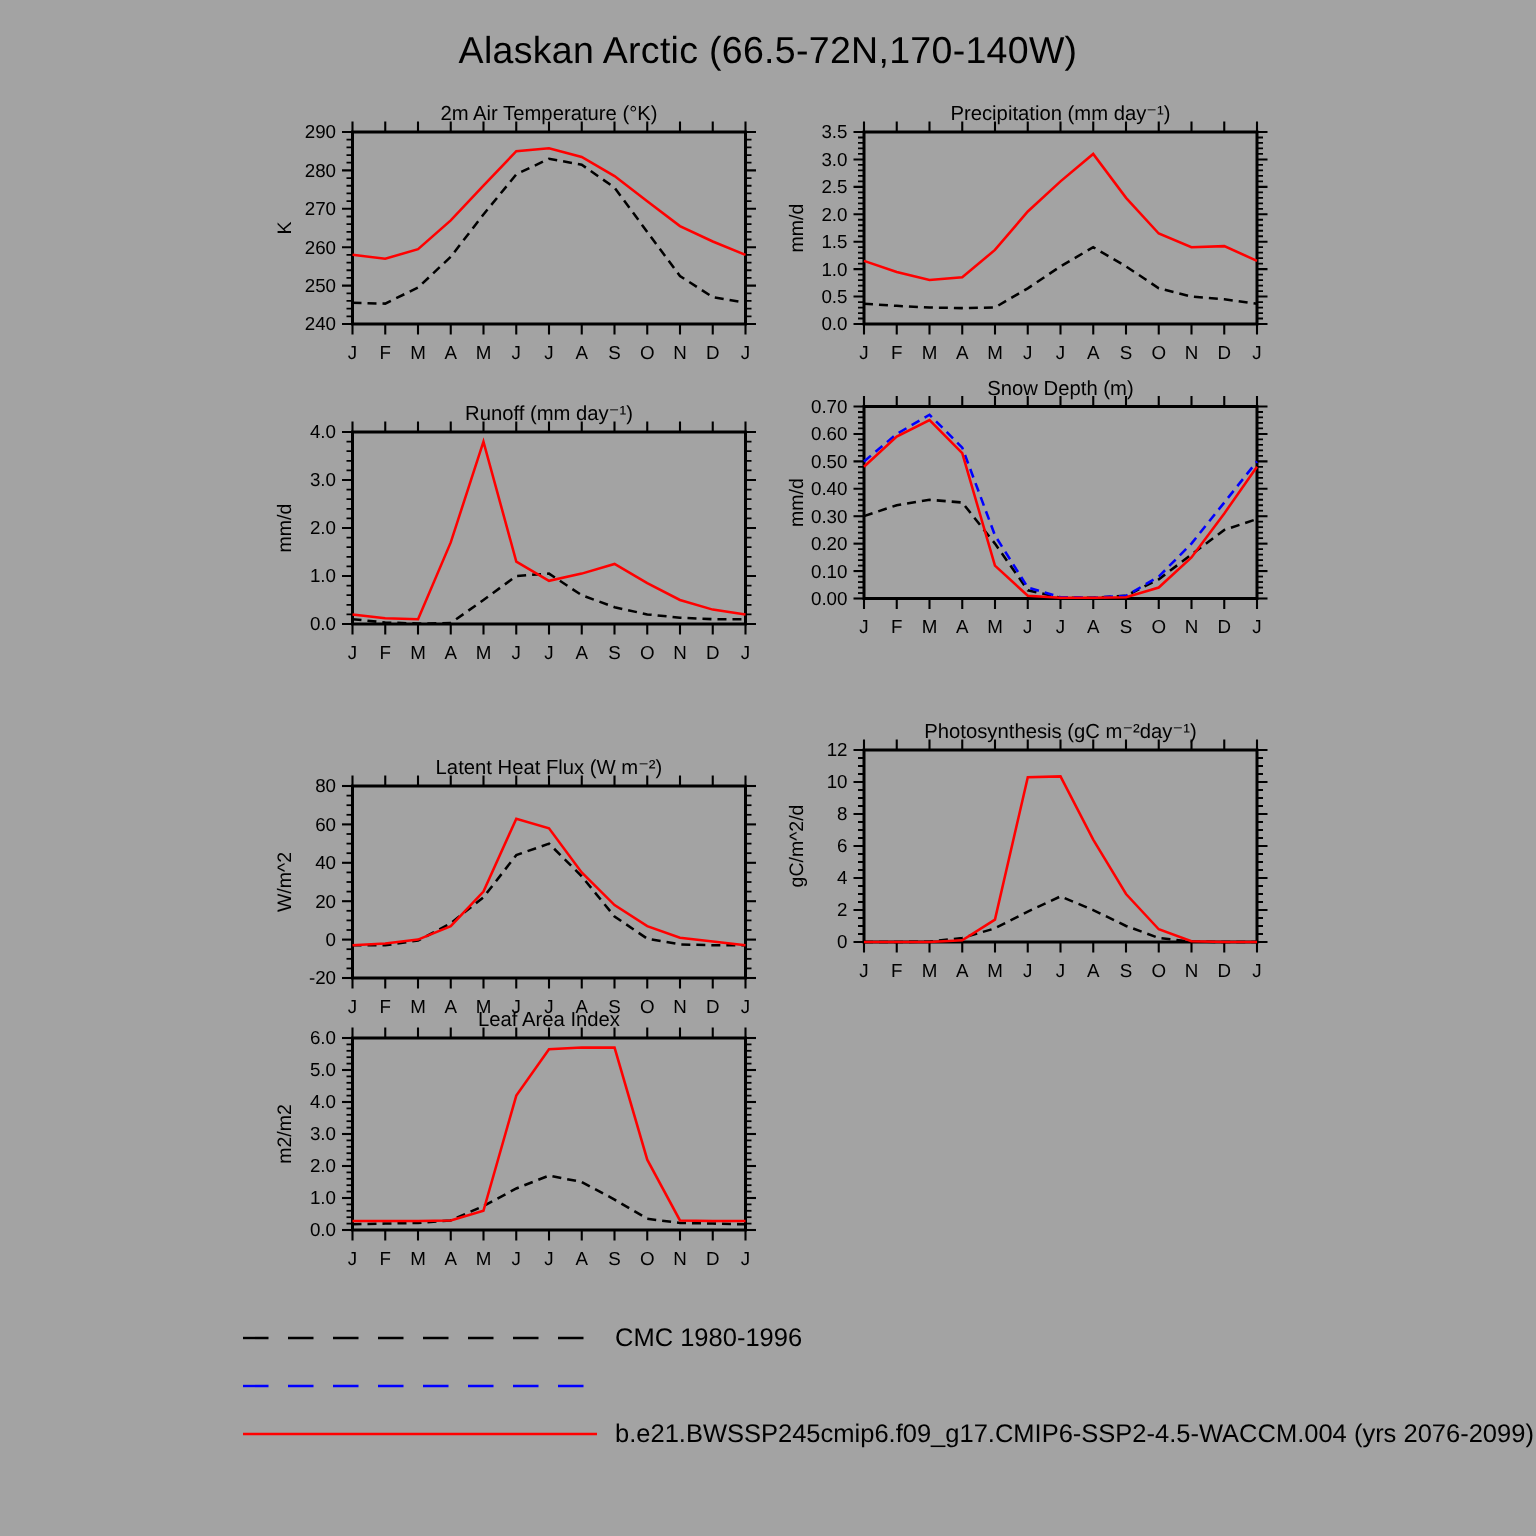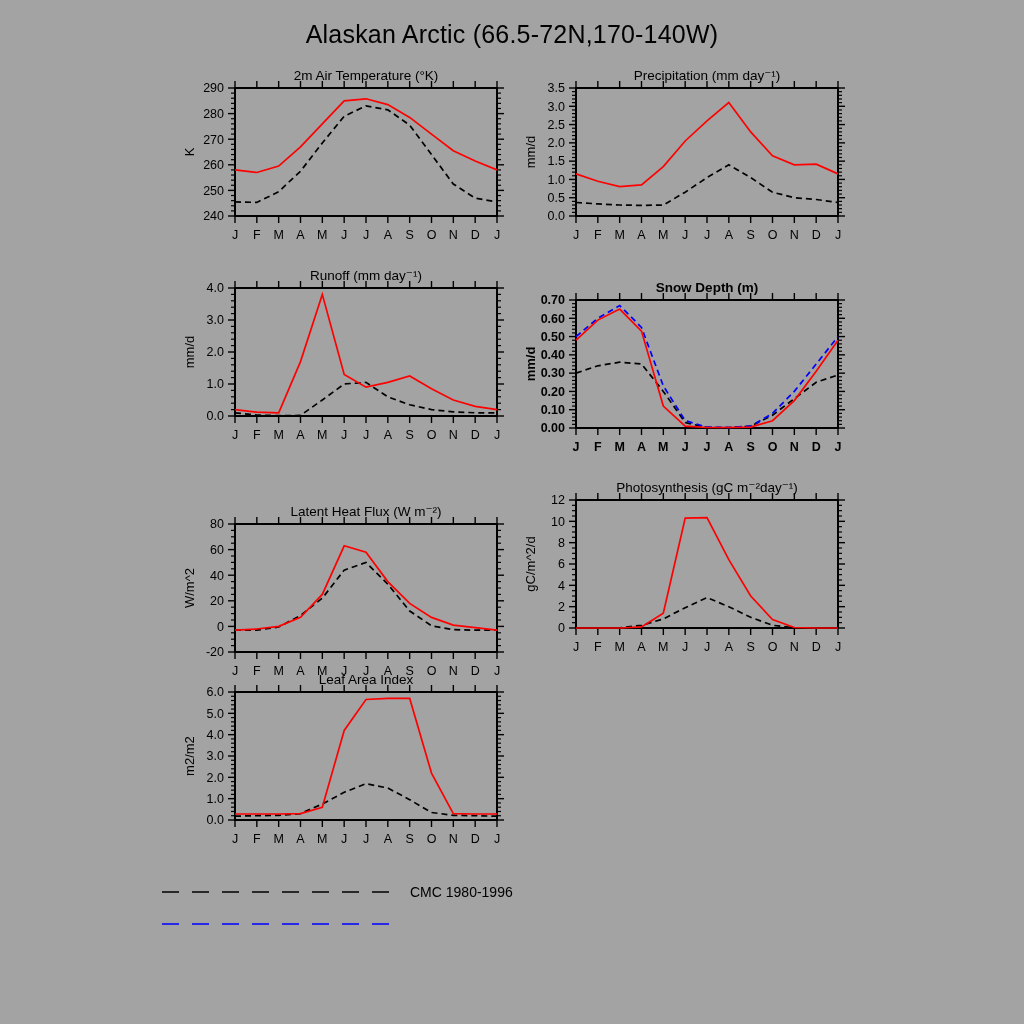--- a/index.html
+++ b/index.html
@@ -15,21 +15,21 @@
   }
   .panel { position:absolute; }
   .panel svg { display:block; }
   svg text { fill:#000000; font-family:"Liberation Sans","DejaVu Sans",sans-serif; }
   text.panel-title  { font-size:13.5px; }
   text.tick-label   { font-size:12.5px; }
   text.month-label  { font-size:12.5px; }
   text.y-axis-label { font-size:13px; }
   .legend { position:absolute; left:160px; top:876px; }
   .legend-row { display:flex; align-items:center; height:32px; }
-  .legend-label { font-size:14px; margin-left:10px; white-space:nowrap; }
+  .legend-label { font-size:17px; margin-left:10px; white-space:nowrap; }
 </style>
 </head>
 <body>
 
 <div class="figure">
 
   <div class="main-title">Alaskan Arctic (66.5-72N,170-140W)</div>
 
   <div class="panel" style="left:160px; top:60px;">
     <svg width="350" height="205" viewBox="0 0 350 205">
@@ -353,21 +353,21 @@
         <line x1="315.16666666666663" x2="315.16666666666663" y1="21" y2="28" stroke="#000" stroke-width="1.4"></line>
         <text x="315.16666666666663" y="179" text-anchor="middle" class="month-label">D</text>
         <line x1="337" x2="337" y1="156" y2="163" stroke="#000" stroke-width="1.4"></line>
         <line x1="337" x2="337" y1="21" y2="28" stroke="#000" stroke-width="1.4"></line>
         <text x="337" y="179" text-anchor="middle" class="month-label">J</text>
         <rect x="75" y="28" width="262" height="128" fill="none" stroke="#000" stroke-width="2"></rect>
         <polyline points="75.0,152.8 96.8,155.0 118.7,155.7 140.5,155.4 162.3,140.0 184.2,124.0 206.0,122.4 227.8,136.8 249.7,144.8 271.5,149.6 293.3,151.8 315.2,152.8 337.0,152.8" fill="none" stroke="#000000" stroke-width="1.7" stroke-dasharray="6,4"></polyline>
         <polyline points="75.0,149.6 96.8,152.2 118.7,152.8 140.5,101.6 162.3,34.4 184.2,114.4 206.0,127.2 227.8,122.4 249.7,116.0 271.5,128.8 293.3,140.0 315.2,146.4 337.0,149.6" fill="none" stroke="#ff0000" stroke-width="1.7"></polyline>
       </svg>
   </div>
-  <div class="panel" style="left:501px; top:272px;font-weight:bold;">
+  <div class="panel" style="left:501px; top:243px;">
     <svg width="350" height="205" viewBox="0 0 350 205">
         <text x="206" y="20" text-anchor="middle" class="panel-title">Snow Depth (m)</text>
         <text x="34" y="92" text-anchor="middle" class="y-axis-label" transform="rotate(-90 34 92)">mm/d</text>
         <line x1="71" x2="75" y1="152.34285714285716" y2="152.34285714285716" stroke="#000" stroke-width="1.2"></line>
         <line x1="337" x2="341" y1="152.34285714285716" y2="152.34285714285716" stroke="#000" stroke-width="1.2"></line>
         <line x1="71" x2="75" y1="148.68571428571428" y2="148.68571428571428" stroke="#000" stroke-width="1.2"></line>
         <line x1="337" x2="341" y1="148.68571428571428" y2="148.68571428571428" stroke="#000" stroke-width="1.2"></line>
         <line x1="71" x2="75" y1="145.0285714285714" y2="145.0285714285714" stroke="#000" stroke-width="1.2"></line>
         <line x1="337" x2="341" y1="145.0285714285714" y2="145.0285714285714" stroke="#000" stroke-width="1.2"></line>
         <line x1="71" x2="75" y1="141.37142857142857" y2="141.37142857142857" stroke="#000" stroke-width="1.2"></line>
@@ -813,15 +813,21 @@
       <svg width="240" height="12">
           <line x1="2" x2="238" y1="6" y2="6" stroke="#000000" stroke-width="1.6" stroke-dasharray="17,13"></line>
         </svg>
       <span class="legend-label">CMC 1980-1996</span>
     </div>
     <div class="legend-row">
       <svg width="240" height="12">
           <line x1="2" x2="238" y1="6" y2="6" stroke="#0000ff" stroke-width="1.6" stroke-dasharray="17,13"></line>
         </svg>
     </div>
+    <div class="legend-row">
+      <svg width="240" height="12">
+          <line x1="2" x2="238" y1="6" y2="6" stroke="#ff0000" stroke-width="1.6"></line>
+        </svg>
+      <span class="legend-label">b.e21.BWSSP245cmip6.f09_g17.CMIP6-SSP2-4.5-WACCM.004 (yrs 2076-2099)</span>
+    </div>
   </div>
 
 </div>
 
 </body></html>

